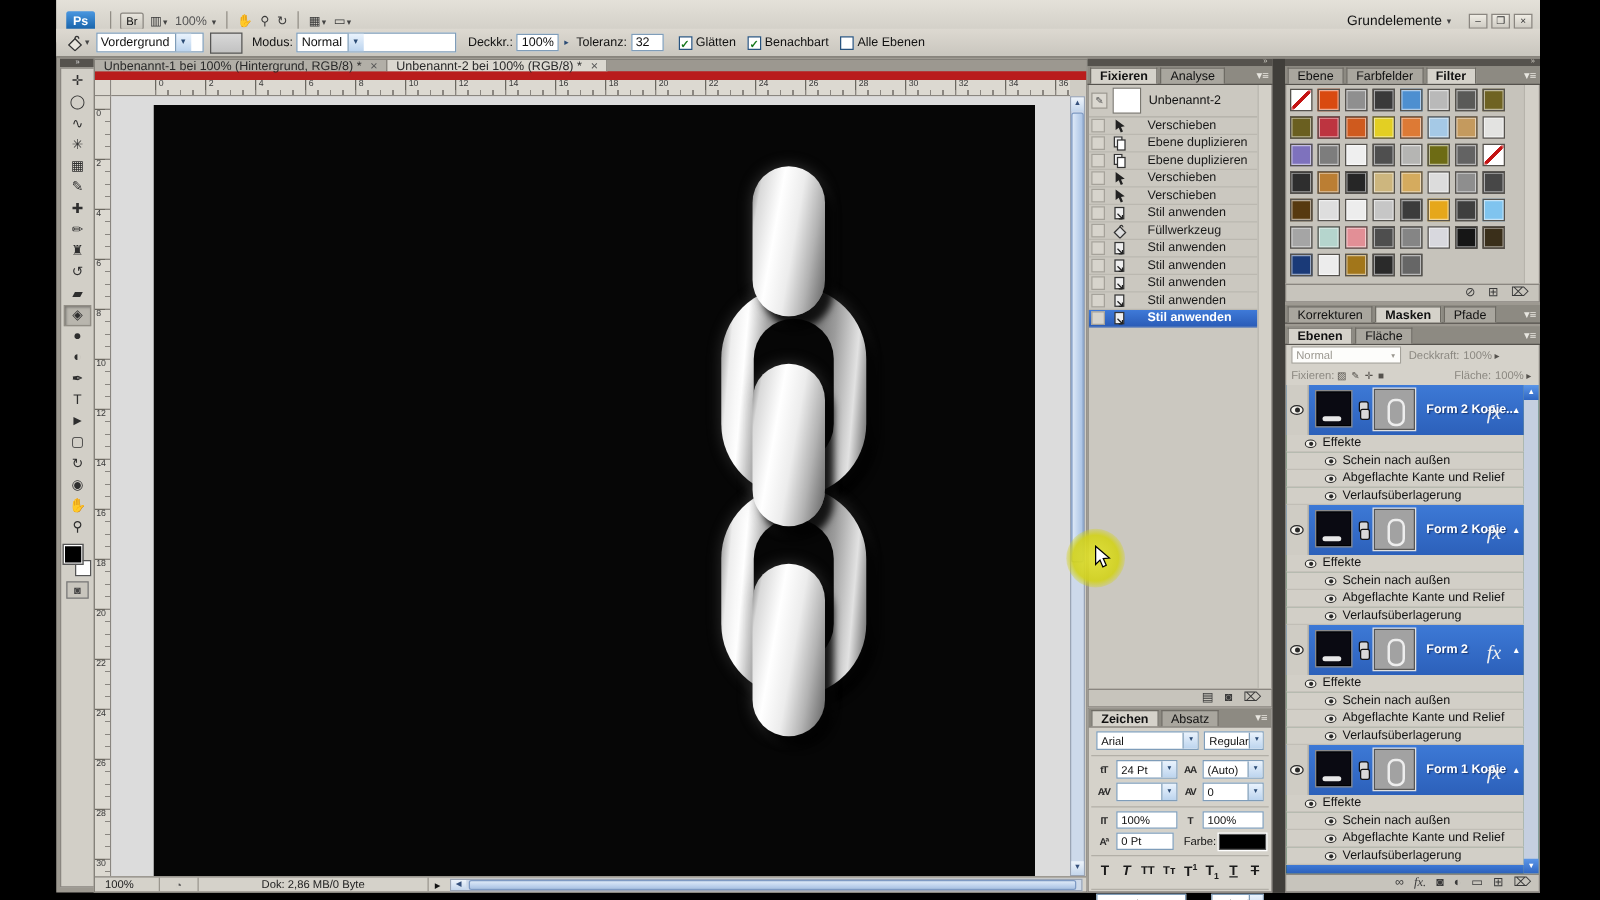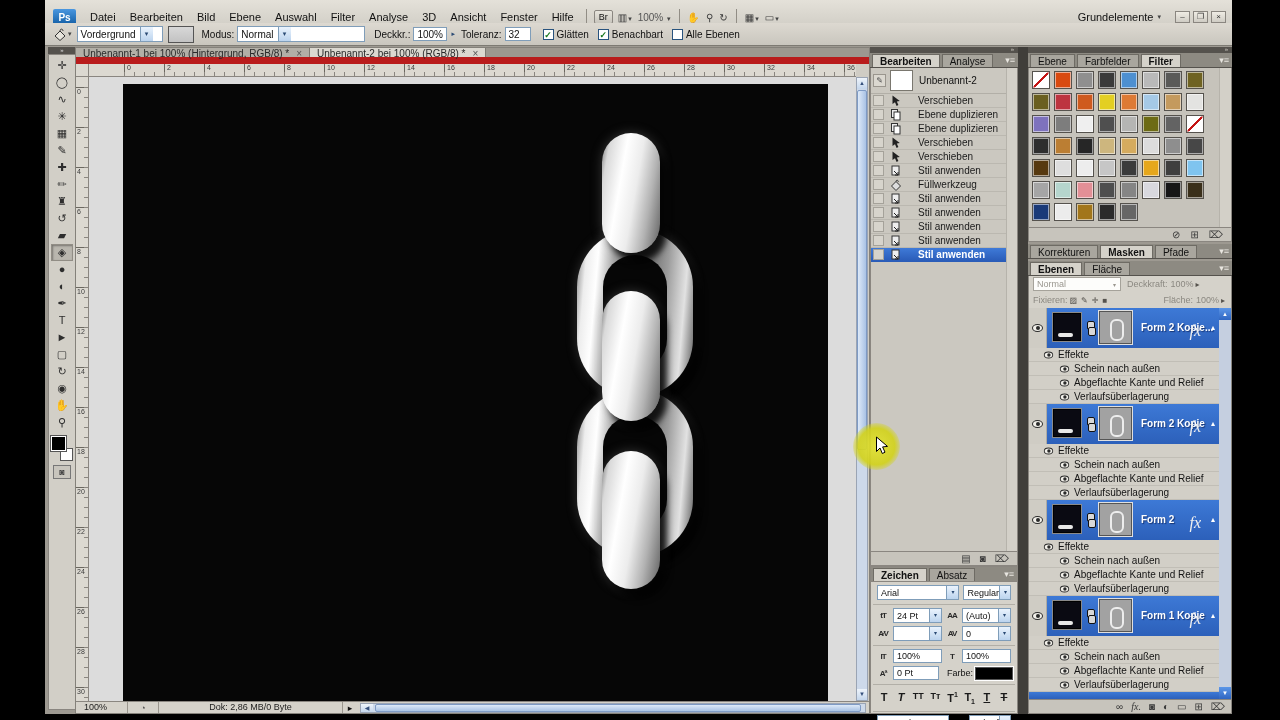--- a/index.html
+++ b/index.html
@@ -190,33 +190,20 @@
   .bico{line-height:13px}
   .bico.fxb{font-style:italic;font-family:"Liberation Serif",serif;font-size:10px}
 </style>
 </head>
 <body>
 
 <div id="app">
 
   <div class="menubar">
     <div class="pslogo">Ps</div>
-    <div id="menuItems" style="display:flex">
-        <span class="menu-item">Datei</span>
-        <span class="menu-item">Bearbeiten</span>
-        <span class="menu-item">Bild</span>
-        <span class="menu-item">Ebene</span>
-        <span class="menu-item">Auswahl</span>
-        <span class="menu-item">Filter</span>
-        <span class="menu-item">Analyse</span>
-        <span class="menu-item">3D</span>
-        <span class="menu-item">Ansicht</span>
-        <span class="menu-item">Fenster</span>
-        <span class="menu-item">Hilfe</span>
-      </div>
     <span class="appsep"></span>
     <span class="abtn">Br</span>
     <span class="aico">▥<span class="acar">▾</span></span>
     <span class="zoomtxt"><span>100%</span> <span class="acar">▾</span></span>
     <span class="appsep"></span>
     <span class="aico">✋</span>
     <span class="aico">⚲</span>
     <span class="aico">↻</span>
     <span class="appsep"></span>
     <span class="aico">▦<span class="acar">▾</span></span>
@@ -384,21 +371,21 @@
   <div class="clickdot"></div>
   <div class="cursor">
     <svg width="14" height="20" viewBox="0 0 14 20">
         <path d="M1.5 1 L1.5 15.5 L5 12 L7.3 17.5 L10 16.2 L7.6 10.9 L12.5 10.4 Z" fill="#fff" stroke="#000" stroke-width="1"></path>
       </svg>
   </div>
 
   <div class="dock dockA">
     <div class="collapse">»</div>
     <div class="ptabs" id="histTabs">
-        <div class="ptab active">Bearbeiten</div>
+        <div class="ptab active">Fixieren</div>
         <div class="ptab">Analyse</div>
         <span class="pmenu">▾≡</span>
       </div>
     <div class="histbody">
       <div class="snaprow">
         <span class="hbwell">✎</span>
         <span class="snapthumb"></span>
         <span style="font-size:10px">Unbenannt-2</span>
       </div>
       <div id="histRows">

